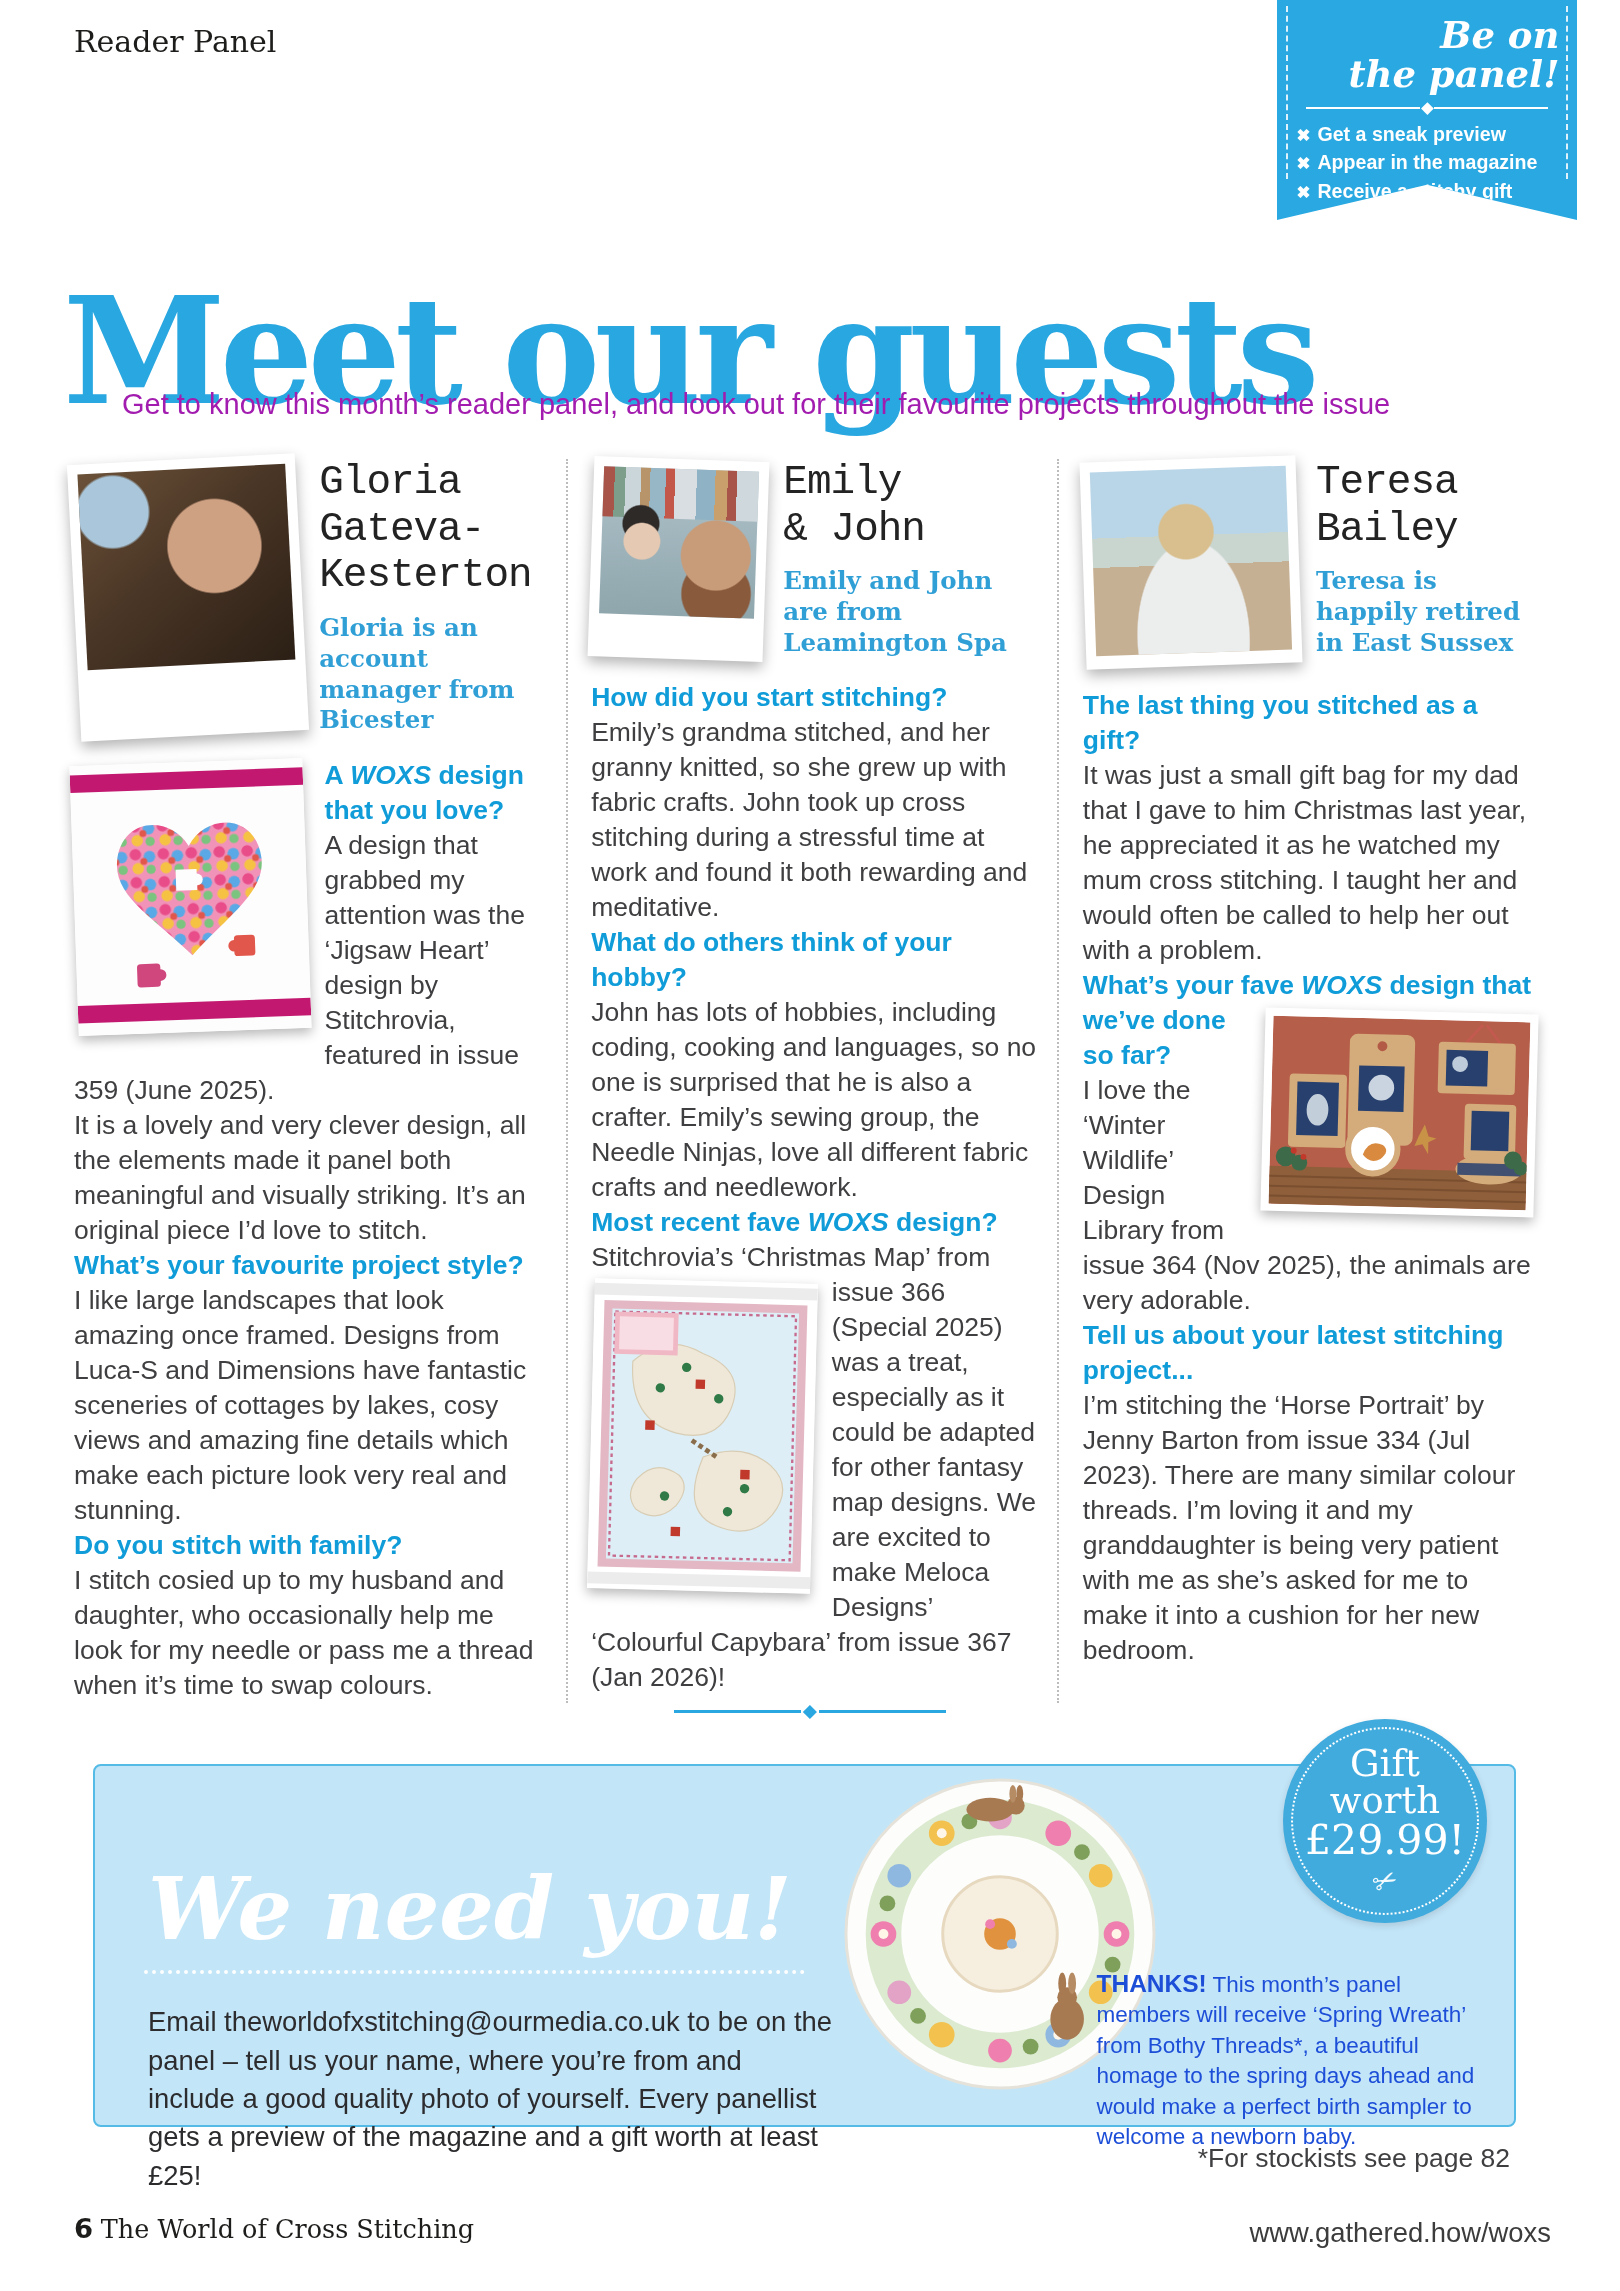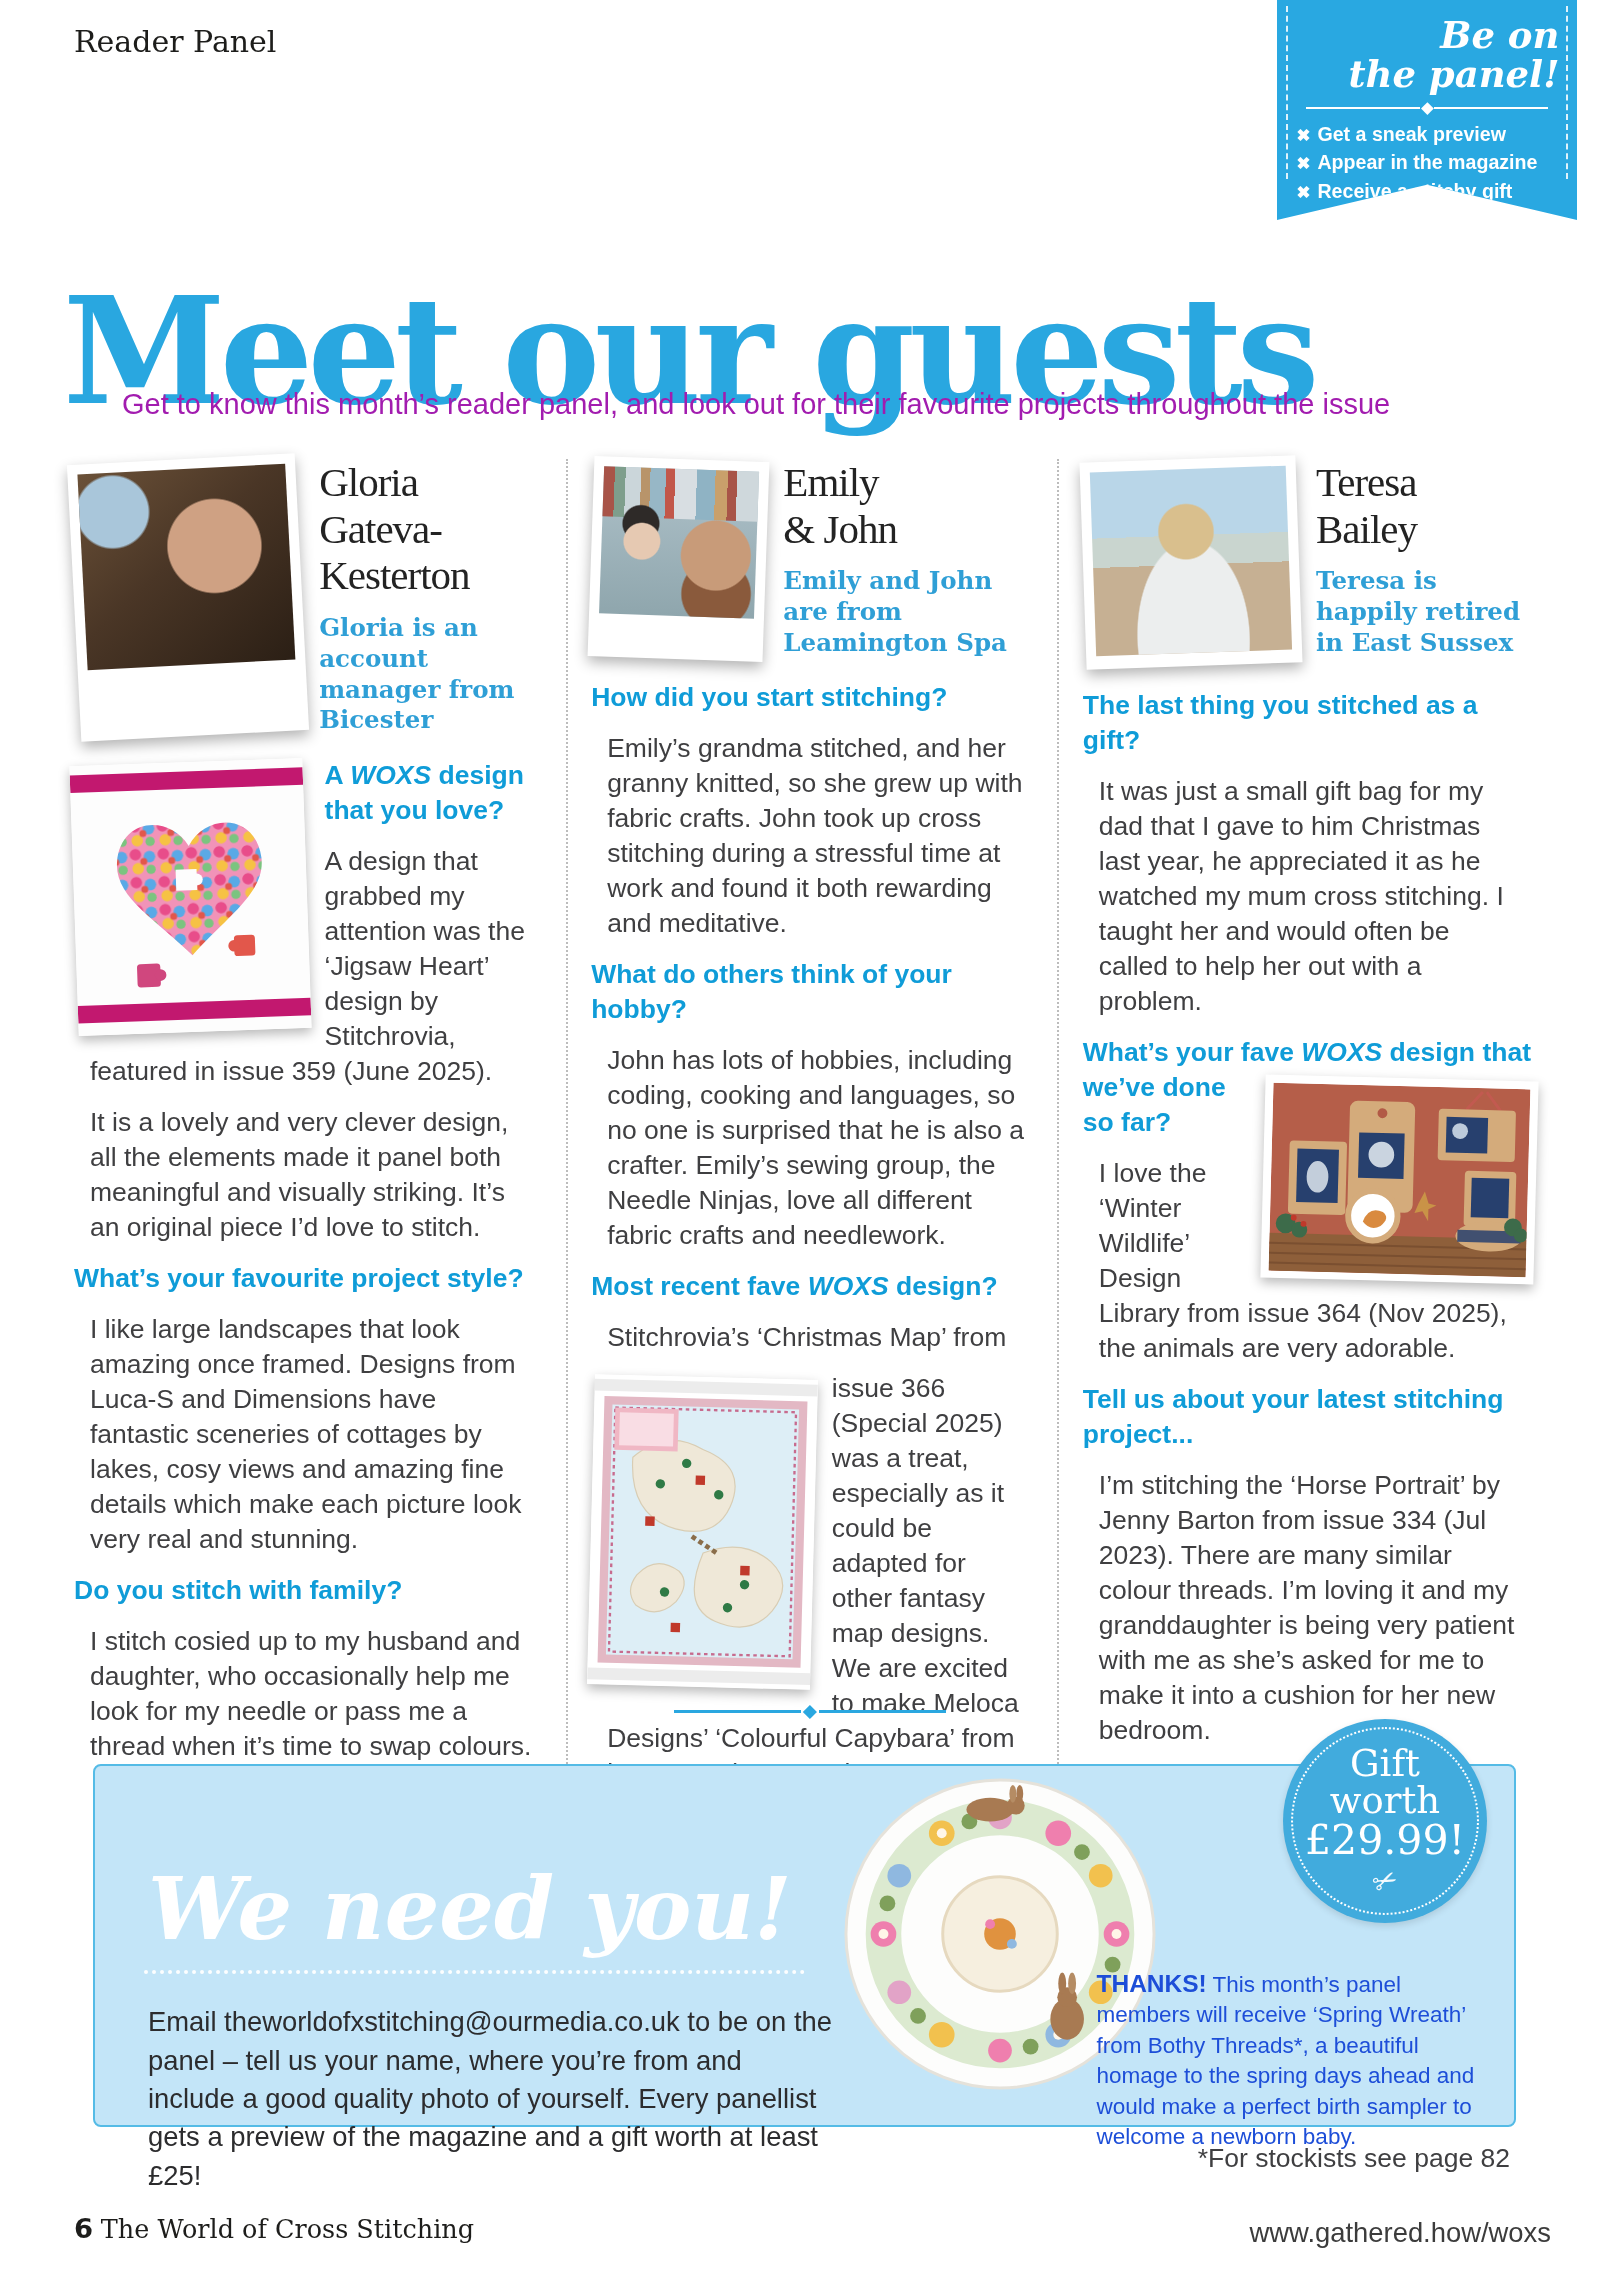--- a/index.html
+++ b/index.html
@@ -45,25 +45,25 @@
      radial-gradient(circle at 26% 50%, #e6c9b2 0 13%, rgba(0,0,0,0) 14%),
      radial-gradient(circle at 25% 38%, #2e2a28 0 12%, rgba(0,0,0,0) 13%),
      linear-gradient(90deg,#a85448 0 7%,#7e9e8c 7% 14%,#cbd6da 14% 24%,#b8946a 24% 30%,#97b7c6 30% 40%,#c2574a 40% 46%,#d8dee2 46% 60%,#8fb3c4 60% 72%,#c9a06b 72% 80%,#a85448 80% 86%,#cfd8dc 86% 100%),
      linear-gradient(180deg,#afc2ca 0,#8fa6ad 100%);
      background-size:100% 100%,100% 100%,100% 100%,100% 100%,100% 34%,100% 100%;
      background-repeat:no-repeat;background-position:0 0,0 0,0 0,0 0,top,0 0;}
   .photo-teresa{width:196px;height:184px;background:
      radial-gradient(circle at 48% 34%, #d9bf8d 0 17%, rgba(0,0,0,0) 18%),
      radial-gradient(ellipse at 50% 92%, #eceeee 0 40%, rgba(0,0,0,0) 41%),
      linear-gradient(180deg,#b9d6e8 0 36%,#c9d5cf 36% 52%,#c6b093 52% 100%);}
-  .pname{font-family:Liberation Serif, serif;font-size:41px;line-height:1.14;color:#232323;letter-spacing:-1px;}
+  .pname{font-family:Liberation Mono, monospace;font-size:41px;line-height:1.14;color:#232323;letter-spacing:-1px;}
   .pbio{margin-top:13.7px;font-family:"DejaVu Serif",serif;font-weight:bold;font-size:24.5px;line-height:1.26;color:#2f9fd6;}
 
   .q{font-weight:bold;font-size:26.5px;line-height:35px;color:#0f9cd8;margin:0;}
-  .a{font-size:26.5px;line-height:35px;color:#3f3f41;margin:16px;}
+  .a{font-size:26.5px;line-height:35px;color:#3f3f41;margin:0;}
   .center{text-align:left;}
   .q i{font-style:italic;}
 
   .art{background:#fff;box-shadow:0 4.9px 11.8px rgba(0,0,0,.28);}
   .jigsaw-art{float:left;width:233px;margin:3.9px 17.6px 9.8px 0;transform:rotate(-2deg);}
   .map-art{float:left;width:223px;margin:5.9px 17.6px 5.9px 0;transform:rotate(1.5deg);padding:0;}
   .wildlife-art{float:right;width:257px;margin:7.8px 0 9.8px 15.7px;transform:rotate(1.5deg);padding:7.8px;}
   .art svg{display:block;width:100%;height:auto;}
 
   

